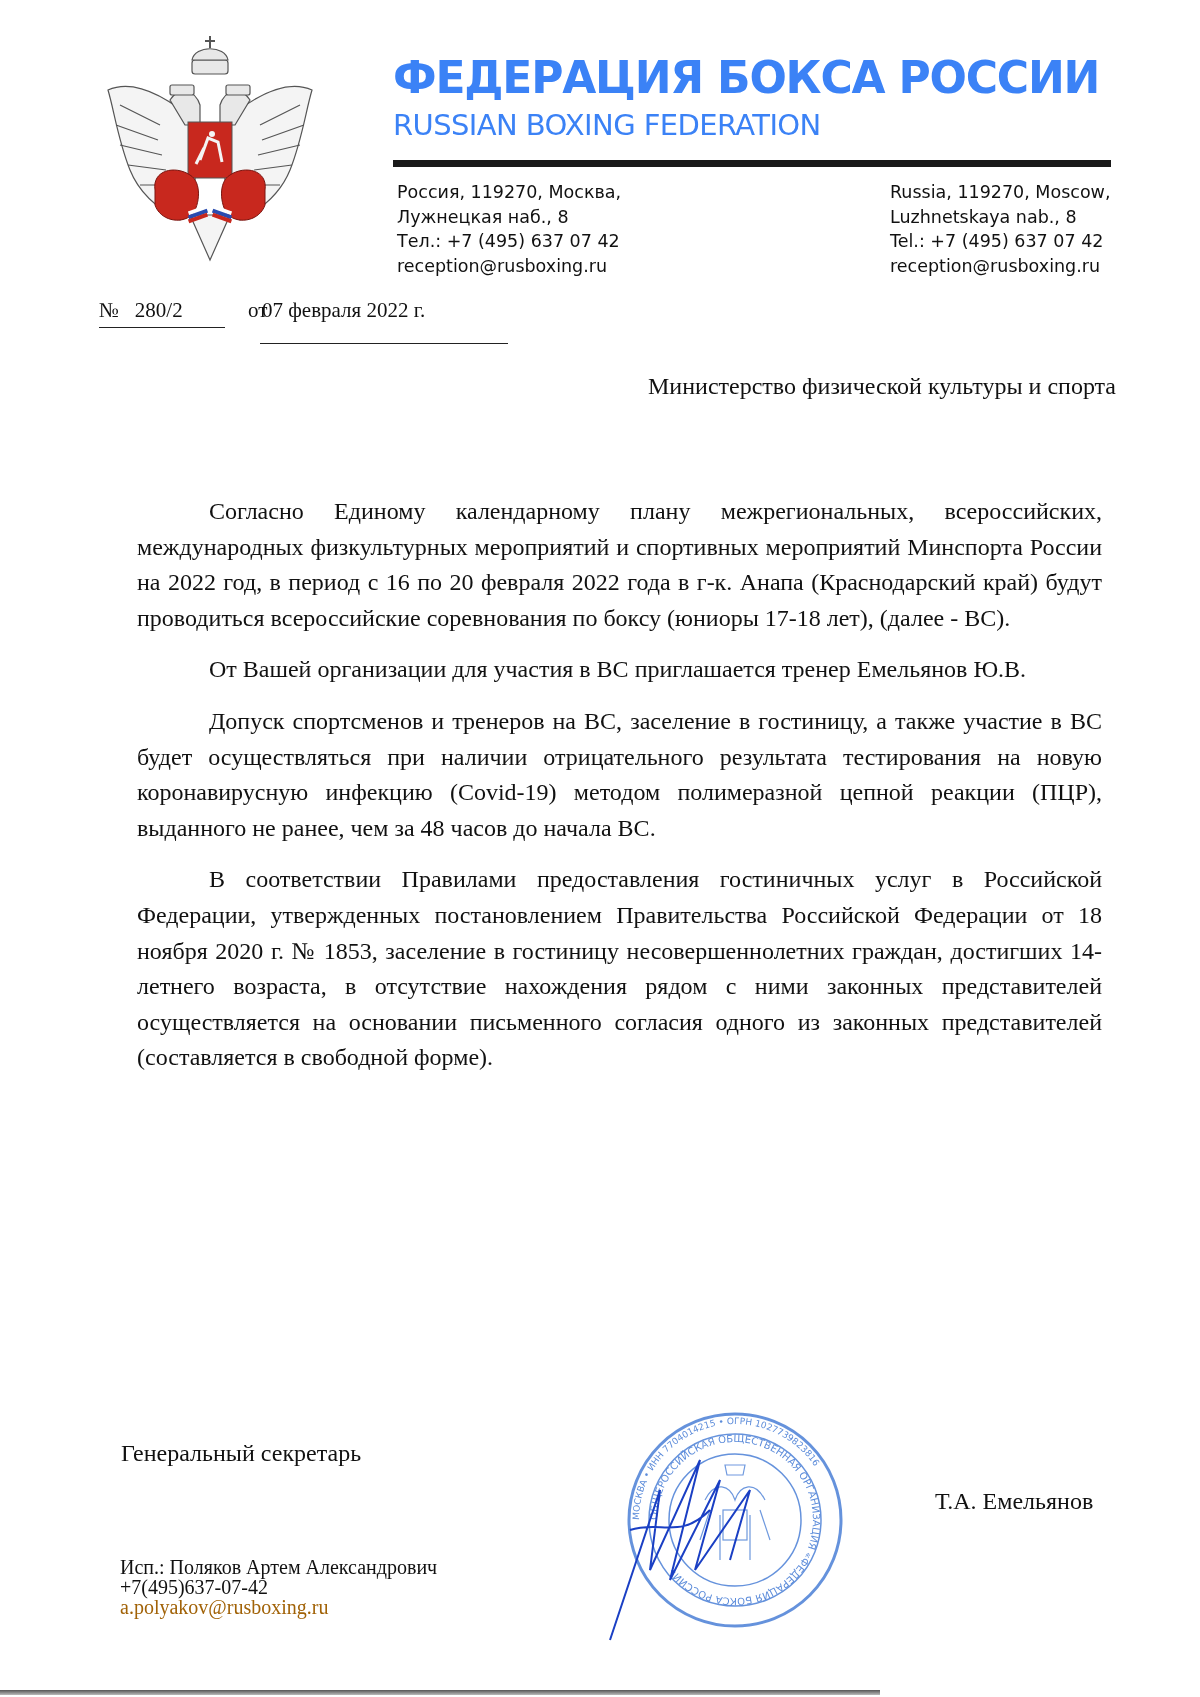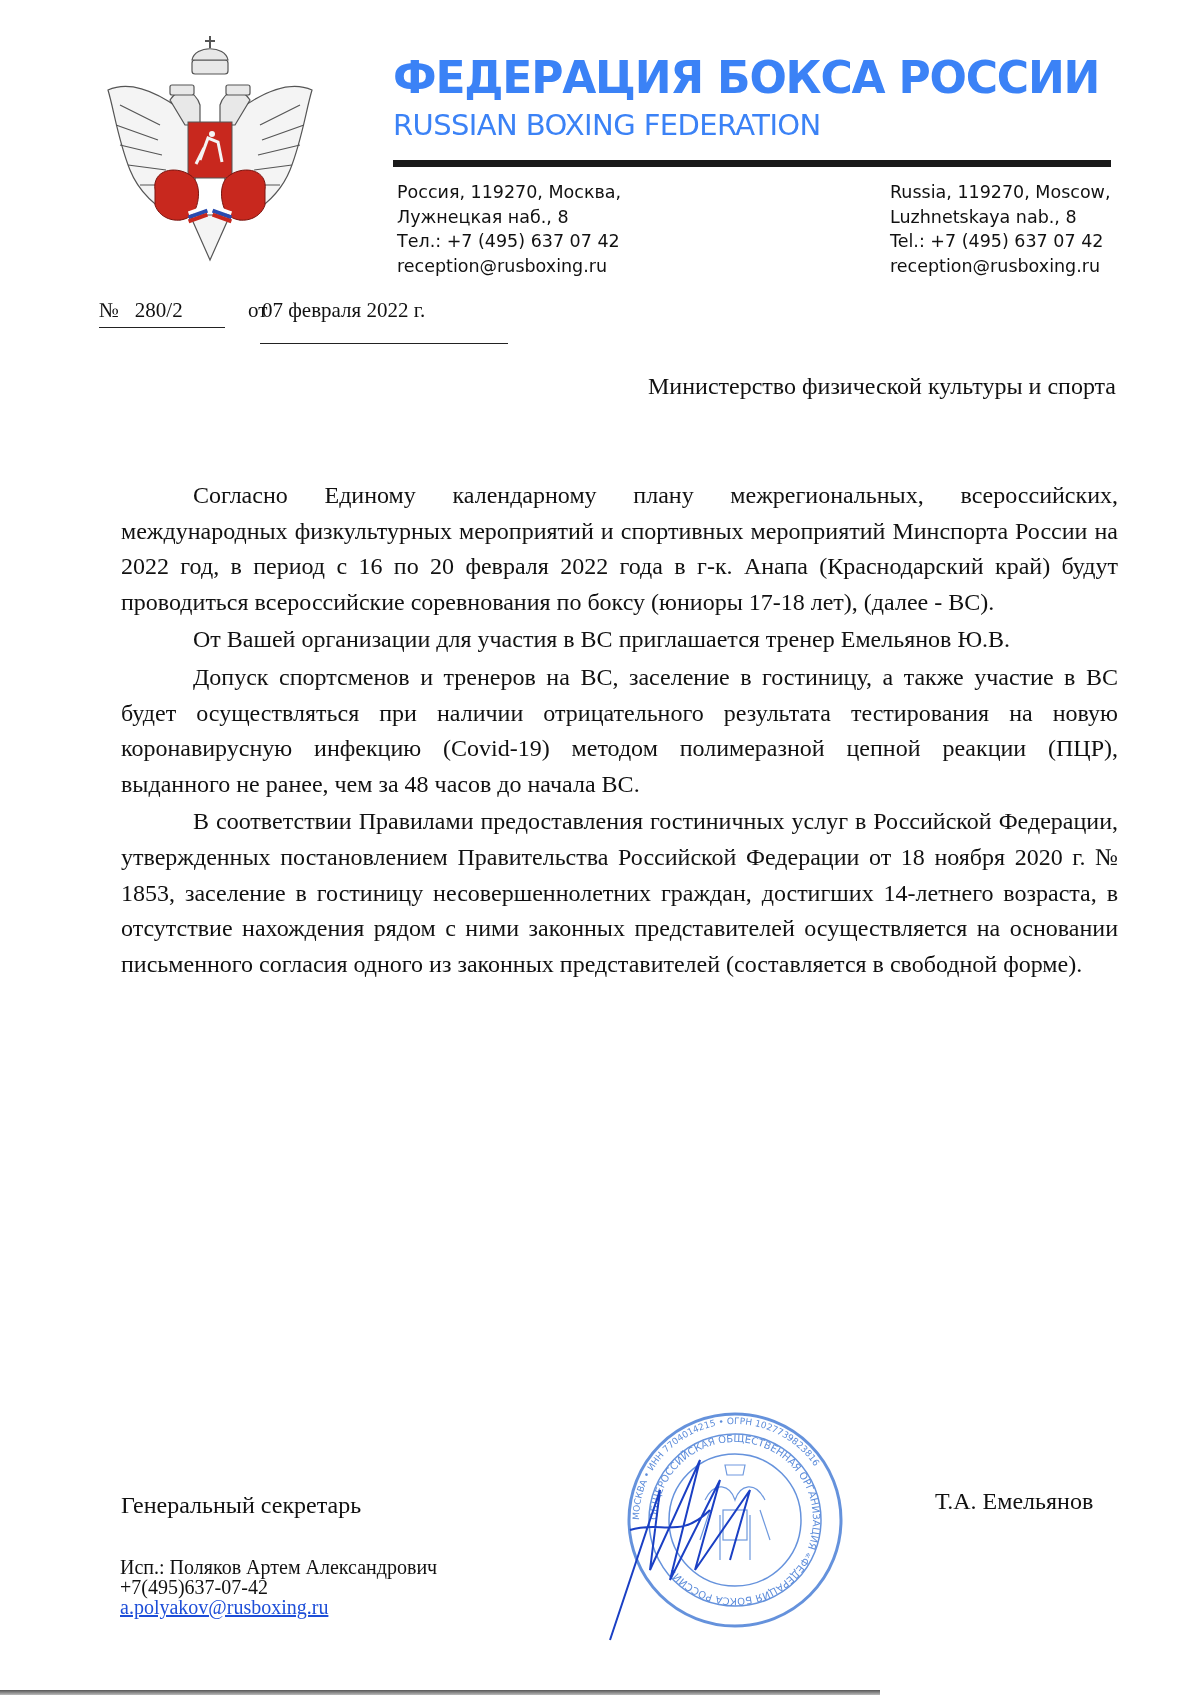--- a/index.html
+++ b/index.html
@@ -12,27 +12,27 @@
   .hdr-rule { left:393px; top:160px; width:718px; height:7px; background:#1a1a1a; }
   .addr { top:180px; font-family:"DejaVu Sans", sans-serif; font-size:17.5px; line-height:24.5px; color:#111; white-space:nowrap; }
   .addr-ru { left:397px; }
   .addr-en { left:890px; }
   .regline { top:298px; font-family:"Liberation Serif", serif; font-size:21px; white-space:nowrap; }
   .reg-no { left:99px; width:126px; border-bottom:1px solid #222; padding-bottom:4px; }
   .reg-ot { left:248px; }
   .reg-date { left:260px; width:246px; border-bottom:1px solid #222; padding-bottom:20px; padding-left:2px;}
   .recipient { right:84px; top:368px; text-align:right; font-family:"Liberation Serif", serif; font-size:24px; line-height:37px; }
   .body-text { left:121px; top:478px; width:997px; font-family:"Liberation Serif", serif; font-size:24px; line-height:35.6px; text-align:justify; }
-  .body-text p { margin:0; text-indent:72px; }
+  .body-text p { margin:16px; text-indent:72px; }
   .body-text p.sp { margin-top:2px; }
-  .sig-title { left:121px; top:1492px; font-family:"Liberation Serif", serif; font-size:24px; }
+  .sig-title { left:121px; top:1440px; font-family:"Liberation Serif", serif; font-size:24px; }
   .sig-name { left:935px; top:1488px; font-family:"Liberation Serif", serif; font-size:24px; }
   .stamp { left:625px; top:1410px; width:220px; height:220px; }
   .contact { left:120px; top:1557px; font-family:"Liberation Serif", serif; font-size:20px; line-height:20px; }
-  .contact a { color:#1d4ed8; text-decoration:underline; }
+  .contact a { color:#a16207; }
   .bottom-shadow { left:0; top:1690px; width:880px; height:5px; background:linear-gradient(#555,#bbb); }
 </style>
 </head>
 <body>
 
 <svg class="abs logo" viewBox="0 0 220 240">
 
   <g fill="#f4f4f4" stroke="#555" stroke-width="1.2">
     <path d="M100 95 C60 60 30 50 8 60 C14 80 18 110 30 140 C40 165 60 180 80 190 L95 150 Z"></path>
     <path d="M120 95 C160 60 190 50 212 60 C206 80 202 110 190 140 C180 165 160 180 140 190 L125 150 Z"></path>

